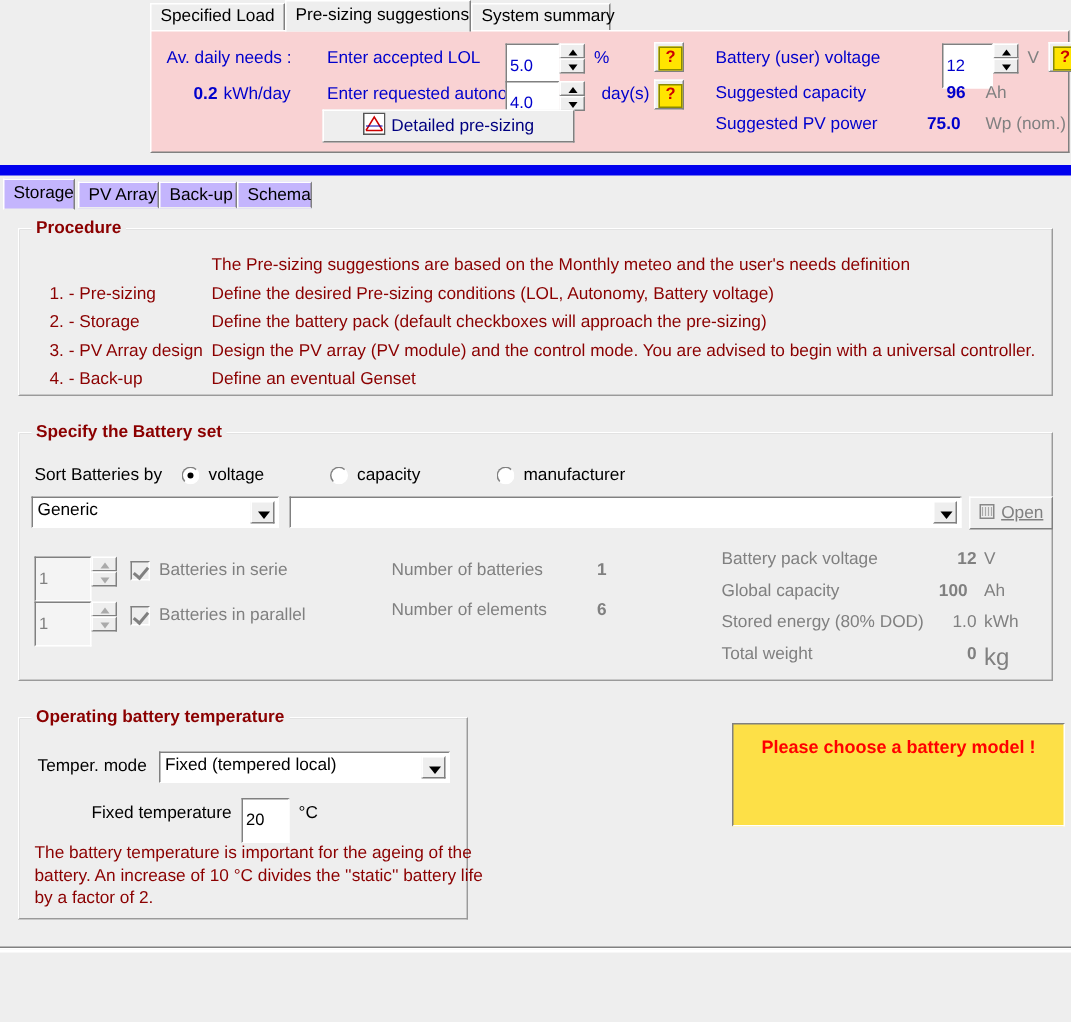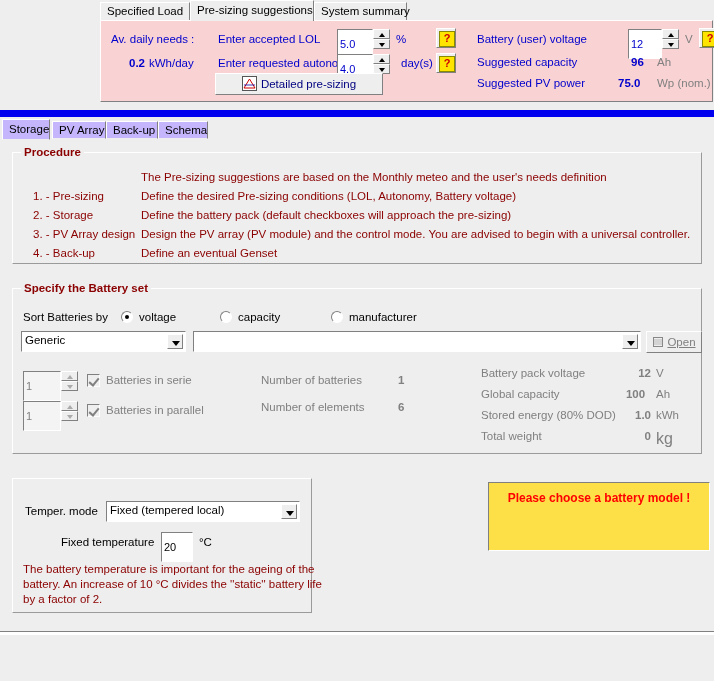--- a/index.html
+++ b/index.html
@@ -365,30 +365,31 @@
 
   <div class="abs gry" style="left:468px;top:78px;font-size:11.5px;">Battery pack voltage</div>
   <div class="abs gry" style="left:614px;top:78px;font-size:11.5px;font-weight:bold;text-align:right;width:24px;">12</div>
   <div class="abs gry" style="left:643px;top:78px;font-size:11.5px;">V</div>
 
   <div class="abs gry" style="left:468px;top:99px;font-size:11.5px;">Global capacity</div>
   <div class="abs gry" style="left:607px;top:99px;font-size:11.5px;font-weight:bold;text-align:center;width:31px;">100</div>
   <div class="abs gry" style="left:643px;top:99px;font-size:11.5px;">Ah</div>
 
   <div class="abs gry" style="left:468px;top:120px;font-size:11.5px;">Stored energy (80% DOD)</div>
-  <div class="abs gry" style="left:607px;top:120px;font-size:11.5px;font-weight:bold;text-align:right;width:31px;">1.0</div>
+  <div class="abs gry" style="left:607px;top:120px;font-size:11.5px;font-weight:normal;text-align:right;width:31px;">1.0</div>
   <div class="abs gry" style="left:643px;top:120px;font-size:11.5px;">kWh</div>
 
   <div class="abs gry" style="left:468px;top:141px;font-size:11.5px;">Total weight</div>
   <div class="abs gry" style="left:607px;top:141px;font-size:11.5px;font-weight:bold;text-align:right;width:31px;">0</div>
   <div class="abs gry" style="left:643px;top:141px;font-size:16px;">kg</div>
 </div>
 
 <div class="group" style="left:12px;top:478px;width:300px;height:135px;">
   <div class="inner"></div>
+  <div class="grouptitle">Operating battery temperature</div>
 
   <div class="abs" style="left:12px;top:26px;font-size:11.5px;">Temper. mode</div>
   <div class="combo" style="left:93px;top:22px;width:194px;height:21px;">
     <span class="txt">Fixed  (tempered local)</span>
     <span class="arw"></span>
   </div>
 
   <div class="abs" style="left:48px;top:57px;font-size:11.5px;">Fixed temperature</div>
   <input class="field" style="position: absolute; left: 148px; top: 53px; width: 32px; height: 19px;" value="20">
   <div class="abs" style="left:186px;top:57px;font-size:11.5px;">°C</div>

